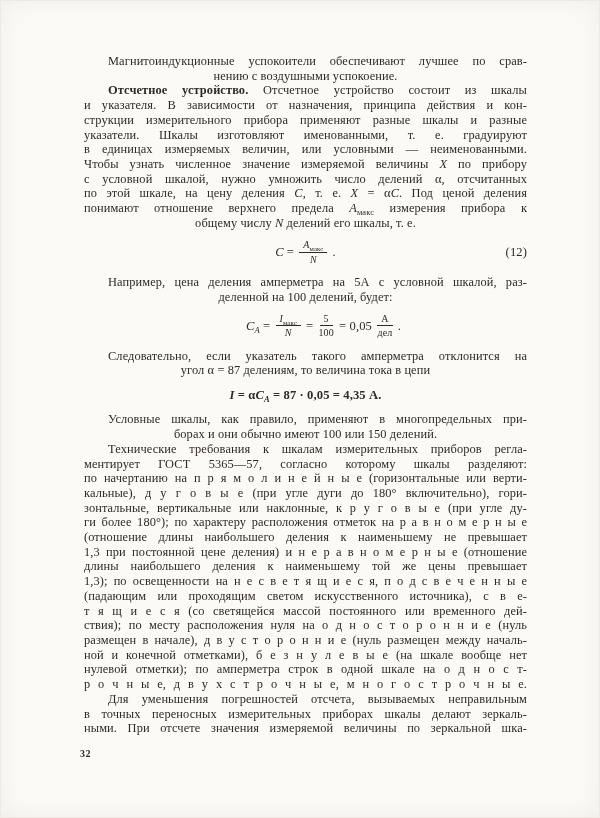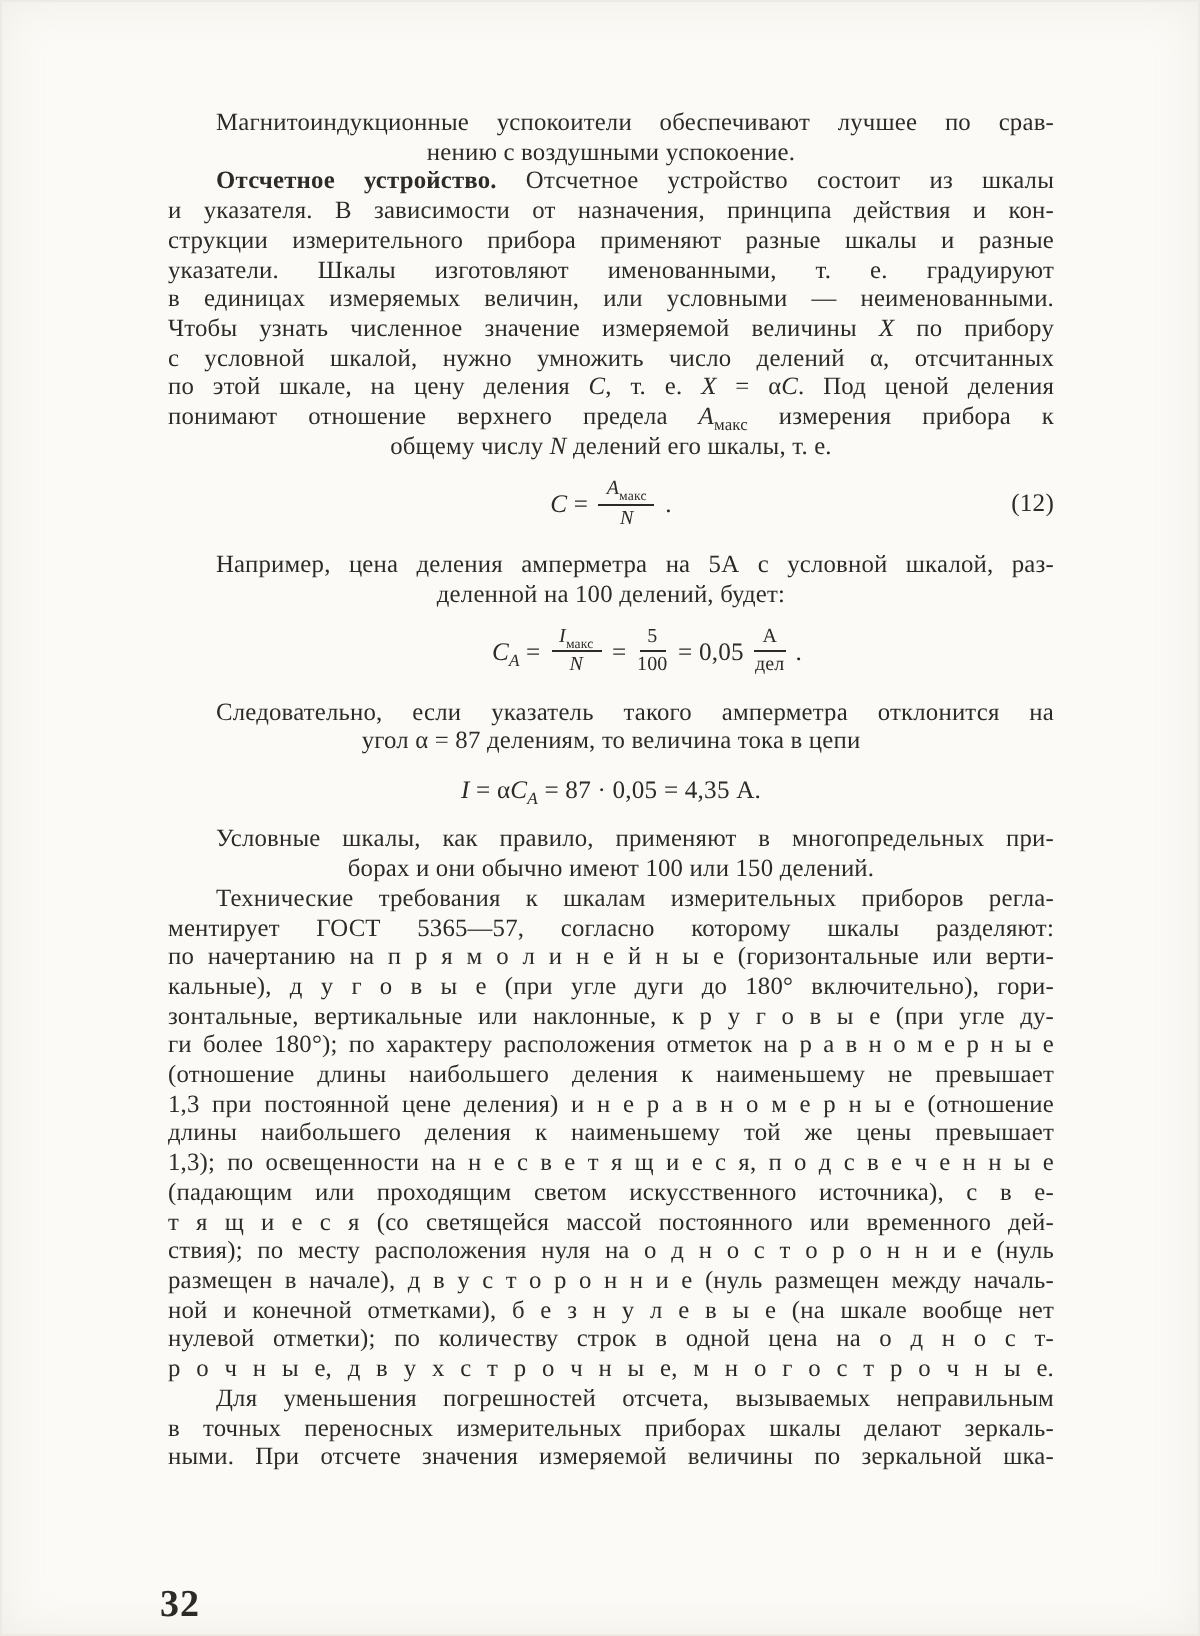--- a/index.html
+++ b/index.html
@@ -60,23 +60,23 @@
   .eq-num {
     position: absolute;
     right: 0;
     top: 50%;
     transform: translateY(-50%);
   }
 
   .page-number {
     position: absolute;
     left: 80px;
-    top: 792px;
+    top: 748px;
     font-weight: bold;
-    font-size: 19px;
+    font-size: 10px;
     letter-spacing: 0.5px;
   }
 </style>
 </head>
 <body>
 
 <div class="scan-page">
   <div class="text-block" id="text-block">
       <div class="para">
         <div class="line just indent">Магнитоиндукционные успокоители обеспечивают лучшее по срав-</div>
@@ -121,21 +121,21 @@
           <div class="frac">
             <div class="num">А</div>
             <div class="den">дел</div>
           </div>
           <span class="ftext"> .</span>
         </div></div>
       <div class="para">
         <div class="line just indent">Следовательно, если указатель такого амперметра отклонится на</div>
         <div class="line">угол α = 87 делениям, то величина тока в цепи</div>
       </div>
-      <div class="formula"><div class="f-inner" style="display: inline-flex;">
+      <div class="formula"><div class="f-inner" style="display: inline-flex; font-weight: bold;">
           <span class="ftext"><i>I</i> = α<i>C</i><sub><i>A</i></sub> = 87 · 0,05 = 4,35 А.</span>
         </div></div>
       <div class="para">
         <div class="line just indent">Условные шкалы, как правило, применяют в многопредельных при-</div>
         <div class="line">борах и они обычно имеют 100 или 150 делений.</div>
       </div>
       <div class="para">
         <div class="line just indent">Технические требования к шкалам измерительных приборов регла-</div>
         <div class="line just">ментирует ГОСТ 5365—57, согласно которому шкалы разделяют:</div>
         <div class="line just">по начертанию на п р я м о л и н е й н ы е (горизонтальные или верти-</div>
@@ -144,21 +144,21 @@
         <div class="line just">ги более 180°); по характеру расположения отметок на р а в н о м е р н ы е</div>
         <div class="line just">(отношение длины наибольшего деления к наименьшему не превышает</div>
         <div class="line just">1,3 при постоянной цене деления) и н е р а в н о м е р н ы е (отношение</div>
         <div class="line just">длины наибольшего деления к наименьшему той же цены превышает</div>
         <div class="line just">1,3); по освещенности на н е с в е т я щ и е с я, п о д с в е ч е н н ы е</div>
         <div class="line just">(падающим или проходящим светом искусственного источника), с в е-</div>
         <div class="line just">т я щ и е с я (со светящейся массой постоянного или временного дей-</div>
         <div class="line just">ствия); по месту расположения нуля на о д н о с т о р о н н и е (нуль</div>
         <div class="line just">размещен в начале), д в у с т о р о н н и е (нуль размещен между началь-</div>
         <div class="line just">ной и конечной отметками), б е з н у л е в ы е (на шкале вообще нет</div>
-        <div class="line just">нулевой отметки); по количеству строк в одной цена на о д н о с т-</div>
+        <div class="line just">нулевой отметки); по амперметра строк в одной шкале на о д н о с т-</div>
         <div class="line just">р о ч н ы е, д в у х с т р о ч н ы е, м н о г о с т р о ч н ы е.</div>
       </div>
       <div class="para">
         <div class="line just indent">Для уменьшения погрешностей отсчета, вызываемых неправильным</div>
         <div class="line just">в точных переносных измерительных приборах шкалы делают зеркаль-</div>
         <div class="line just">ными. При отсчете значения измеряемой величины по зеркальной шка-</div>
       </div>
     </div>
   <div class="page-number">32</div>
 </div>

